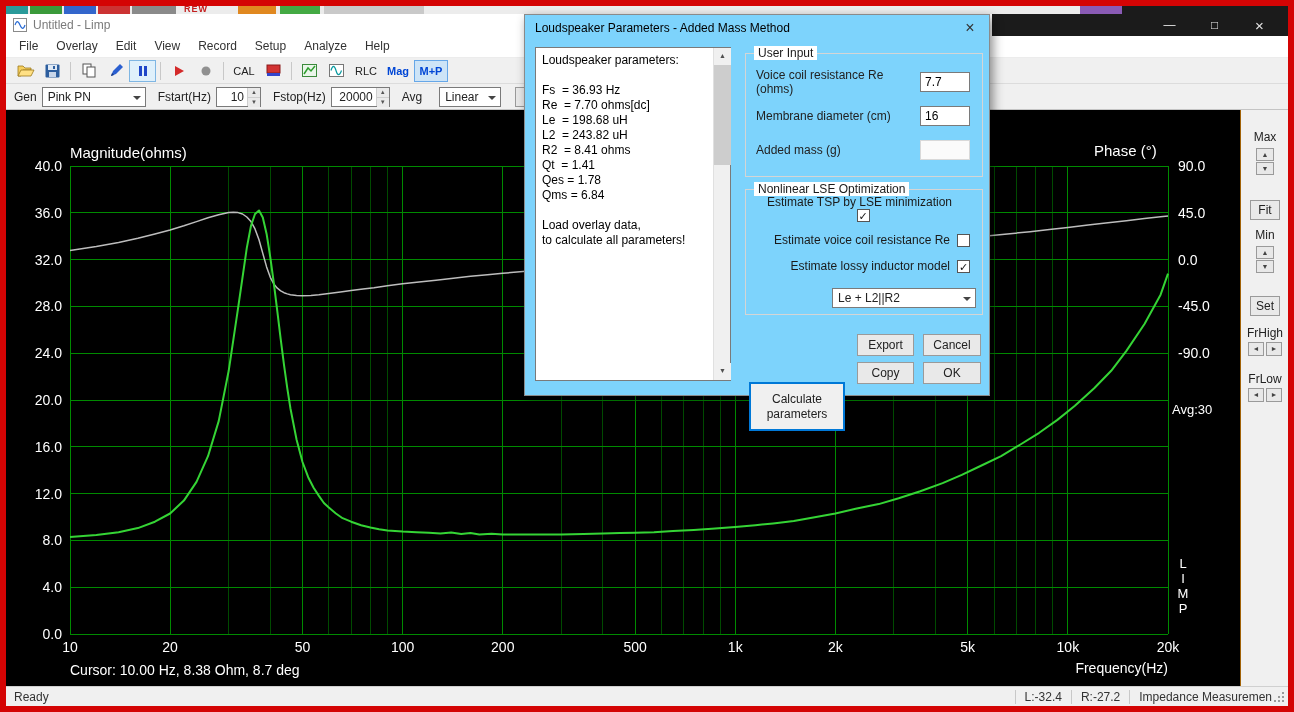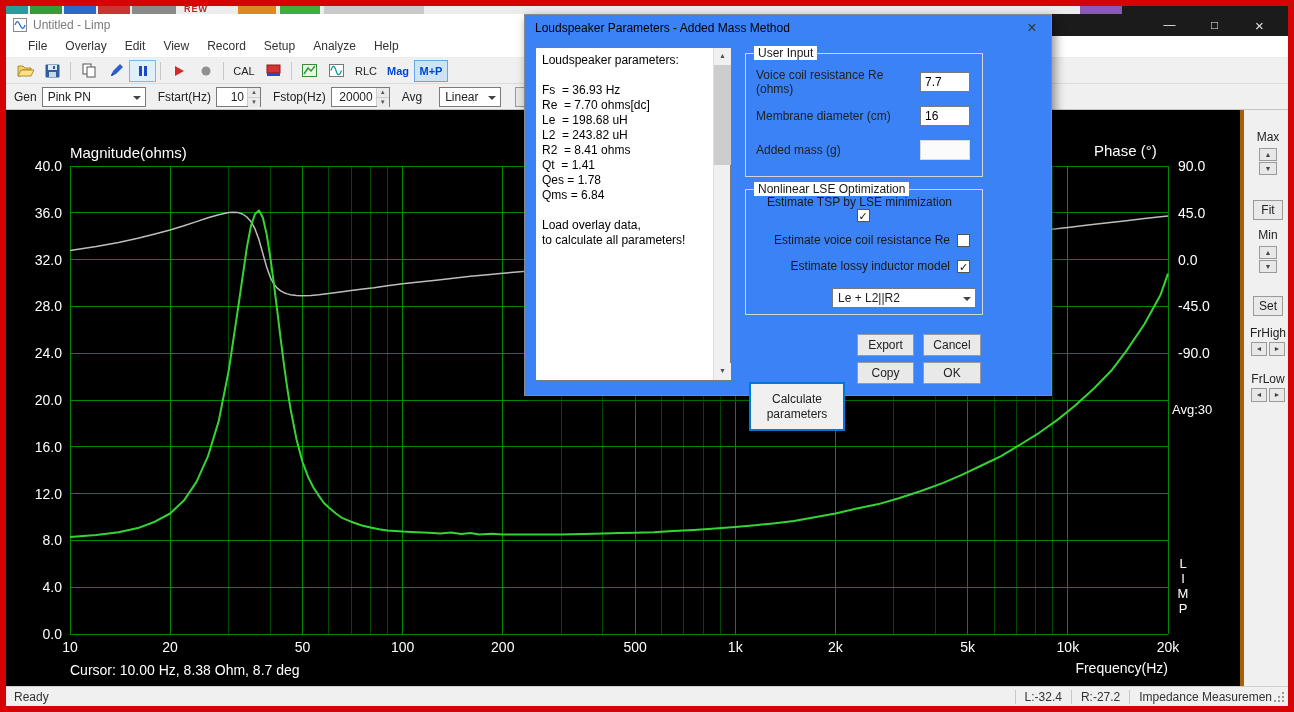--- a/index.html
+++ b/index.html
@@ -14,21 +14,21 @@
 
   
   #titlebar { position:absolute; left:0; top:8px; width:1282px; height:22px; background:#ffffff; display:flex; align-items:center; }
   #app-icon { margin-left:7px; }
   #window-title { margin-left:6px; color:#7a7a7a; font-size:12px; }
   #title-dark { position:absolute; left:986px; top:0; width:296px; height:22px; background:#1b1b1b; display:flex; justify-content:flex-end; align-items:center; padding-right:6px; }
   .wbtn { width:45px; height:22px; color:#e6e6e6; display:flex; align-items:center; justify-content:center; font-size:12px; }
   .wbtn.close-x { font-size:15px; }
 
   
-  #menubar { position:absolute; left:0; top:30px; width:1282px; height:22px; background:#ffffff; display:flex; align-items:center; padding-left:13px; border-bottom:1px solid #ececec; }
+  #menubar { position:absolute; left:0; top:30px; width:1282px; height:22px; background:#ffffff; display:flex; align-items:center; padding-left:4px; border-bottom:1px solid #ececec; }
   .menu-item { padding:0 9px; line-height:21px; color:#333; }
 
   
   #toolbar { position:absolute; left:0; top:52px; width:1282px; height:26px; background:#f0f0f0; display:flex; align-items:center; padding-left:6px; border-bottom:1px solid #dcdcdc; }
   .tbtn { width:27px; height:22px; display:flex; align-items:center; justify-content:center; }
   .tbtn.text { width:32px; font-size:11px; color:#222; }
   .tbtn.blue { color:#0046d5; font-weight:bold; }
   .tbtn.pressed { background:#dff0fb; border:1px solid #7fb6e3; }
   .tbtn.toggled { background:#cde4f7; border:1px solid #66a7e8; width:34px; }
   .tsep { width:1px; height:18px; background:#c8c8c8; margin:0 4px; }
@@ -51,36 +51,36 @@
   #chart-area { position:absolute; left:0; top:104px; width:1234px; height:576px; background:#000; }
   .cl { position:absolute; color:#fff; }
   #mag-title { left:64px; top:34px; font-size:15px; }
   #phase-title { left:1088px; top:32px; font-size:15px; }
   #freq-title { left:1040px; top:550px; width:122px; text-align:right; font-size:14px; }
   #cursor-readout { left:64px; top:552px; font-size:14px; }
   #avg-readout { left:1166px; top:292px; font-size:13px; }
   #limp-mark { position:absolute; left:1171px; top:446px; color:#fff; font-size:13px; line-height:15px; text-align:center; width:12px; }
 
   
-  #right-panel { position:absolute; left:1234px; top:104px; width:48px; height:576px; background:#f0f0f0; border-left:4px solid #a16207; }
+  #right-panel { position:absolute; left:1234px; top:104px; width:48px; height:576px; background:#f0f0f0; border-left:1px solid #a16207; }
   .rp-label { position:absolute; width:48px; text-align:center; color:#222; }
   .rp-spin { position:absolute; left:15px; width:18px; height:13px; background:#e8e8e8; border:1px solid #9a9a9a; font-size:7px; line-height:11px; text-align:center; color:#444; }
   .rp-btn { position:absolute; left:9px; width:30px; height:20px; font-size:12px; }
   .rp-h { position:absolute; width:16px; height:14px; background:#e8e8e8; border:1px solid #9a9a9a; font-size:7px; line-height:12px; text-align:center; color:#444; }
 
   
   #statusbar { position:absolute; left:0; top:680px; width:1282px; height:20px; background:#f0f0f0; border-top:1px solid #d0d0d0; }
   #status-ready { position:absolute; left:8px; top:3px; color:#333; }
   #status-right { position:absolute; right:16px; top:0; height:100%; display:flex; align-items:center; color:#333; }
   .ssep { width:1px; height:14px; background:#c8c8c8; margin:0 9px; }
   #grip { position:absolute; right:4px; bottom:4px; width:2px; height:2px; background:#999;
           box-shadow:-4px 0 #999,-8px 0 #999,0 -4px #999,-4px -4px #999,0 -8px #999; }
 
   
-  #dialog { position:absolute; left:518px; top:8px; width:528px; height:382px; background:#3b82f6; border:1px solid #8a8a8a; box-shadow:3px 4px 10px rgba(0,0,0,.45); z-index:50; }
+  #dialog { position:absolute; left:518px; top:8px; width:466px; height:382px; background:#7dd3fc; border:1px solid #8a8a8a; box-shadow:3px 4px 10px rgba(0,0,0,.45); z-index:50; }
   #dlg-titlebar { position:absolute; left:0; top:0; width:100%; height:26px; display:flex; align-items:center; }
   #dlg-title { margin-left:10px; color:#000; }
   #dlg-close { position:absolute; right:4px; top:0; width:30px; height:26px; display:flex; align-items:center; justify-content:center; font-size:16px; color:#333; }
   #dlg-listbox { position:absolute; left:10px; top:32px; width:196px; height:334px; background:#fff; border:1px solid #7a7a7a; }
   #lb-lines { position:absolute; left:6px; top:5px; right:20px; }
   .lb-line { height:15px; line-height:15px; white-space:pre; color:#000; }
   #lb-scroll { position:absolute; right:0; top:0; width:17px; height:100%; background:#f0f0f0; border-left:1px solid #e0e0e0; }
   .sc-arrow { position:absolute; left:0; width:17px; height:17px; background:#f0f0f0; font-size:7px; line-height:16px; text-align:center; color:#505050; }
   #sc-thumb { position:absolute; left:0; top:17px; width:17px; height:100px; background:#cdcdcd; }
   .group { position:absolute; left:220px; width:238px; border:1px solid #d5d5d5; }

